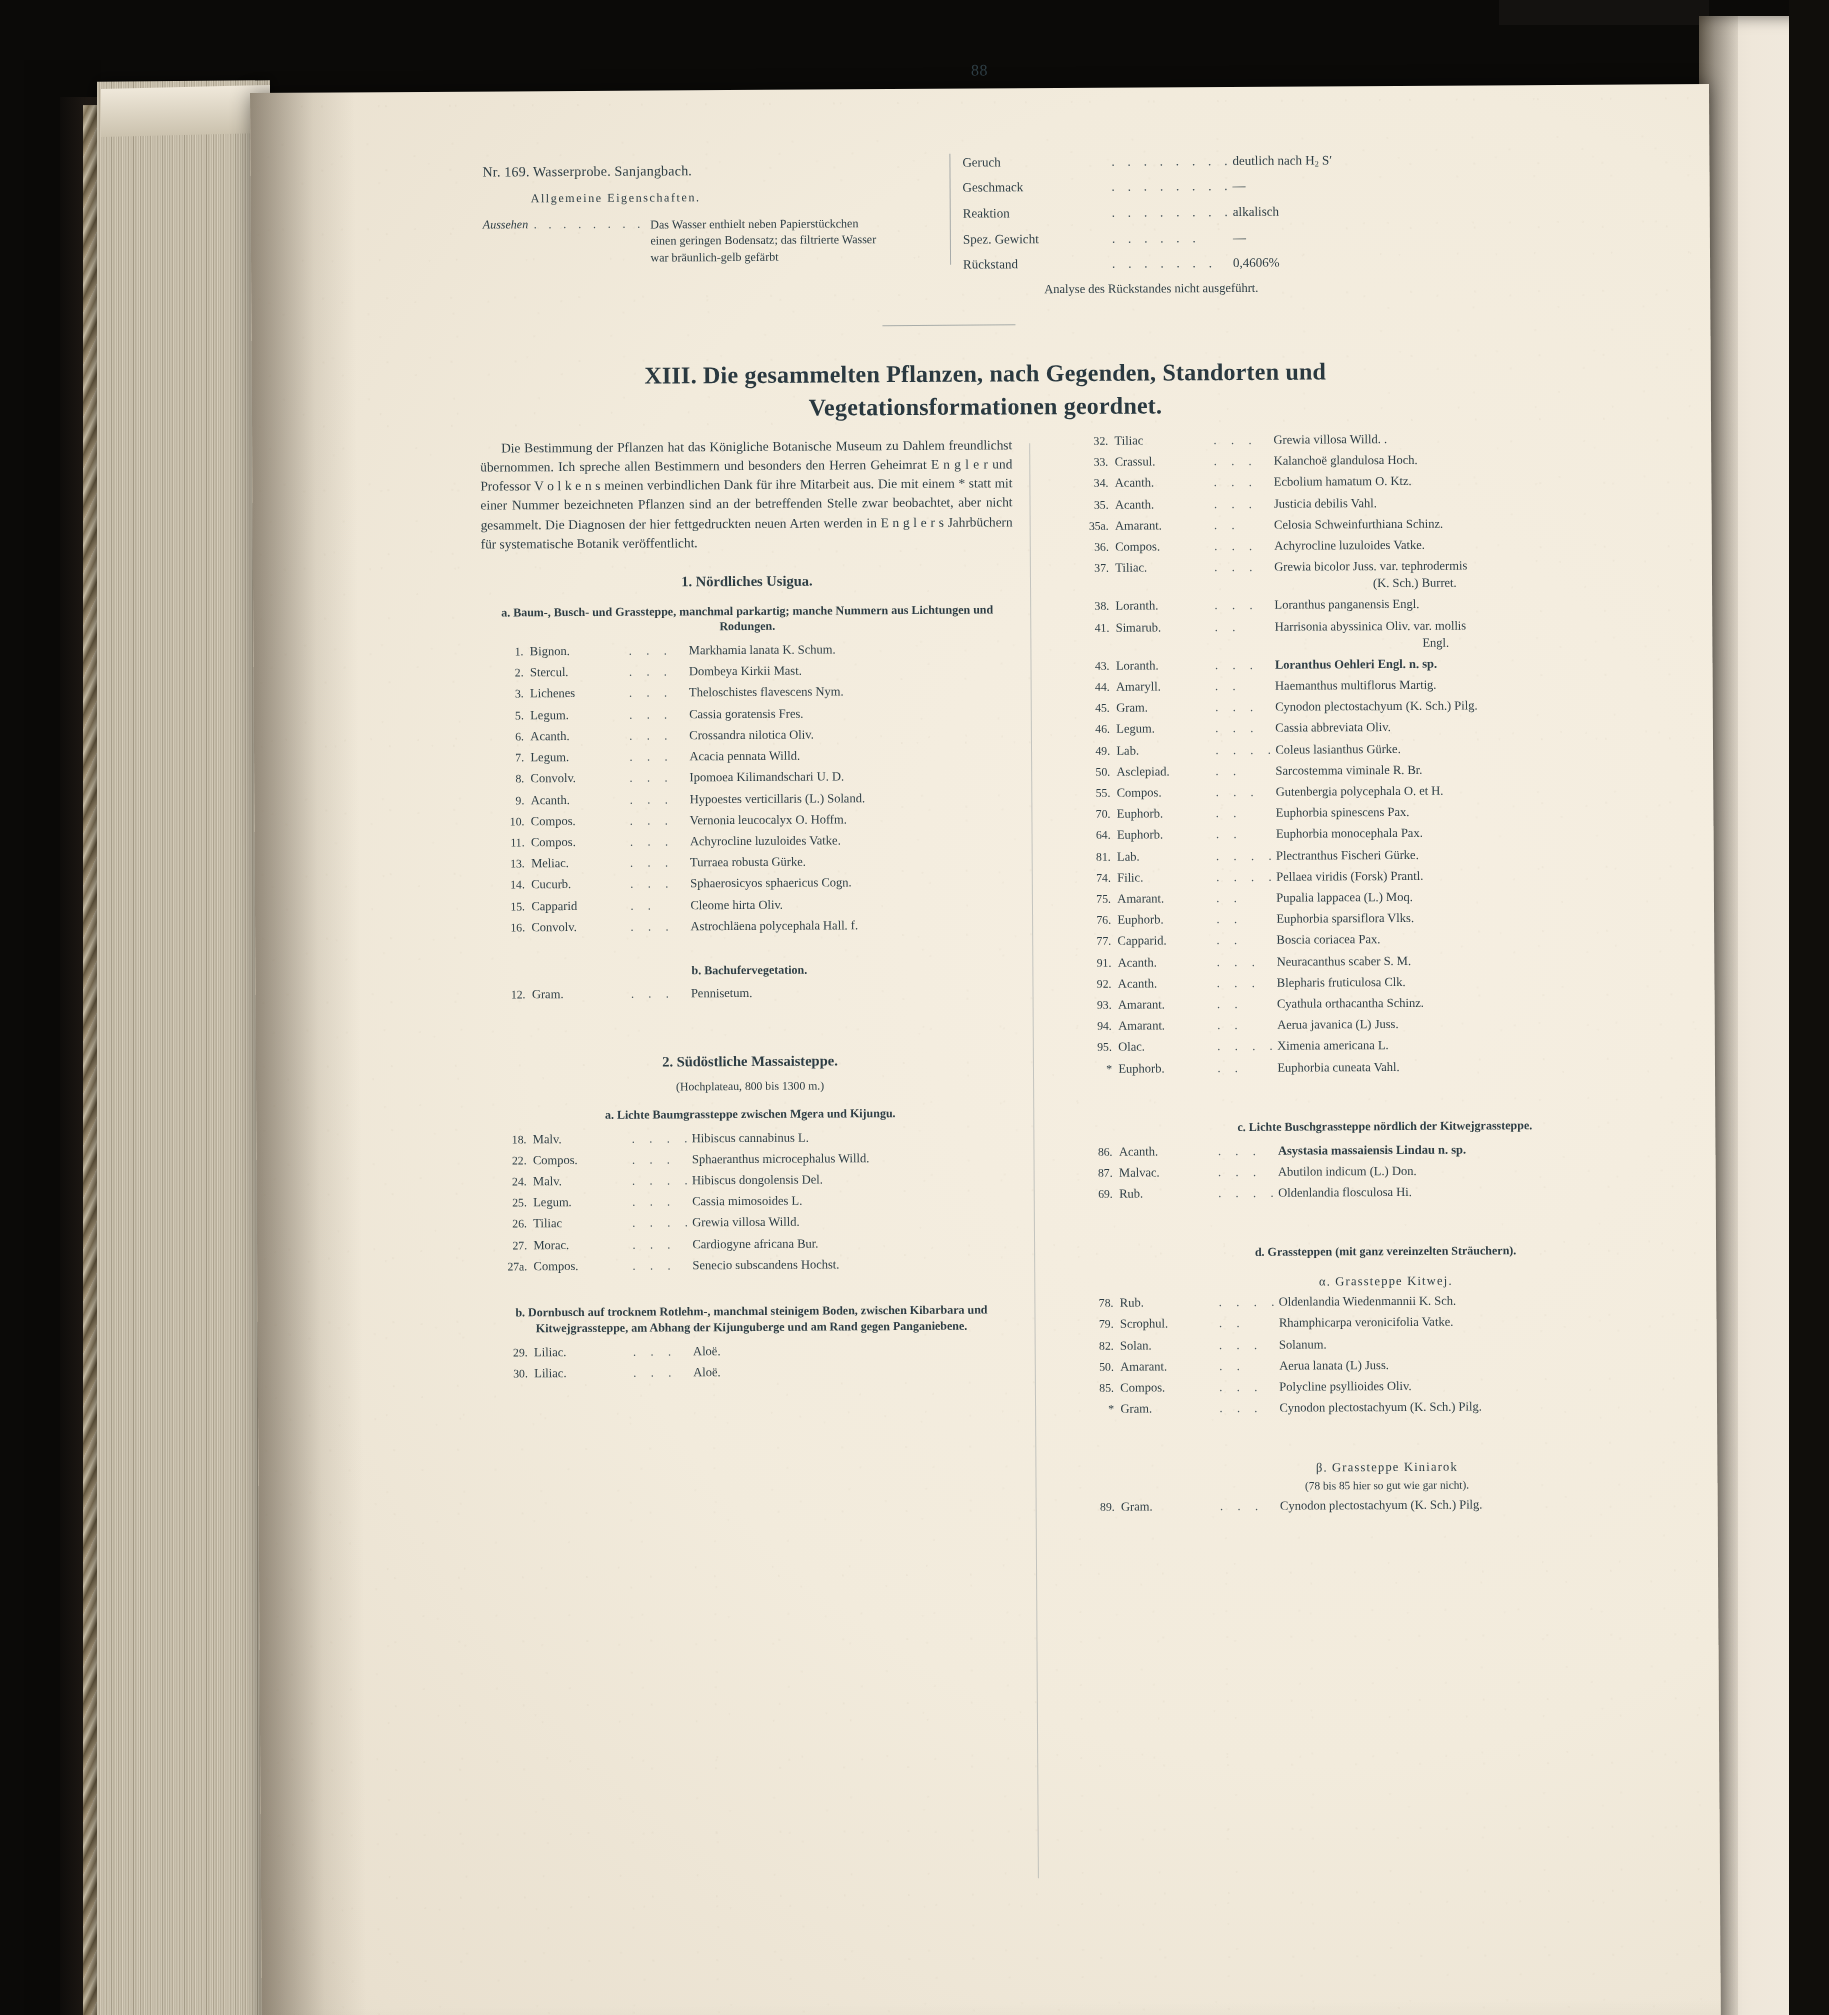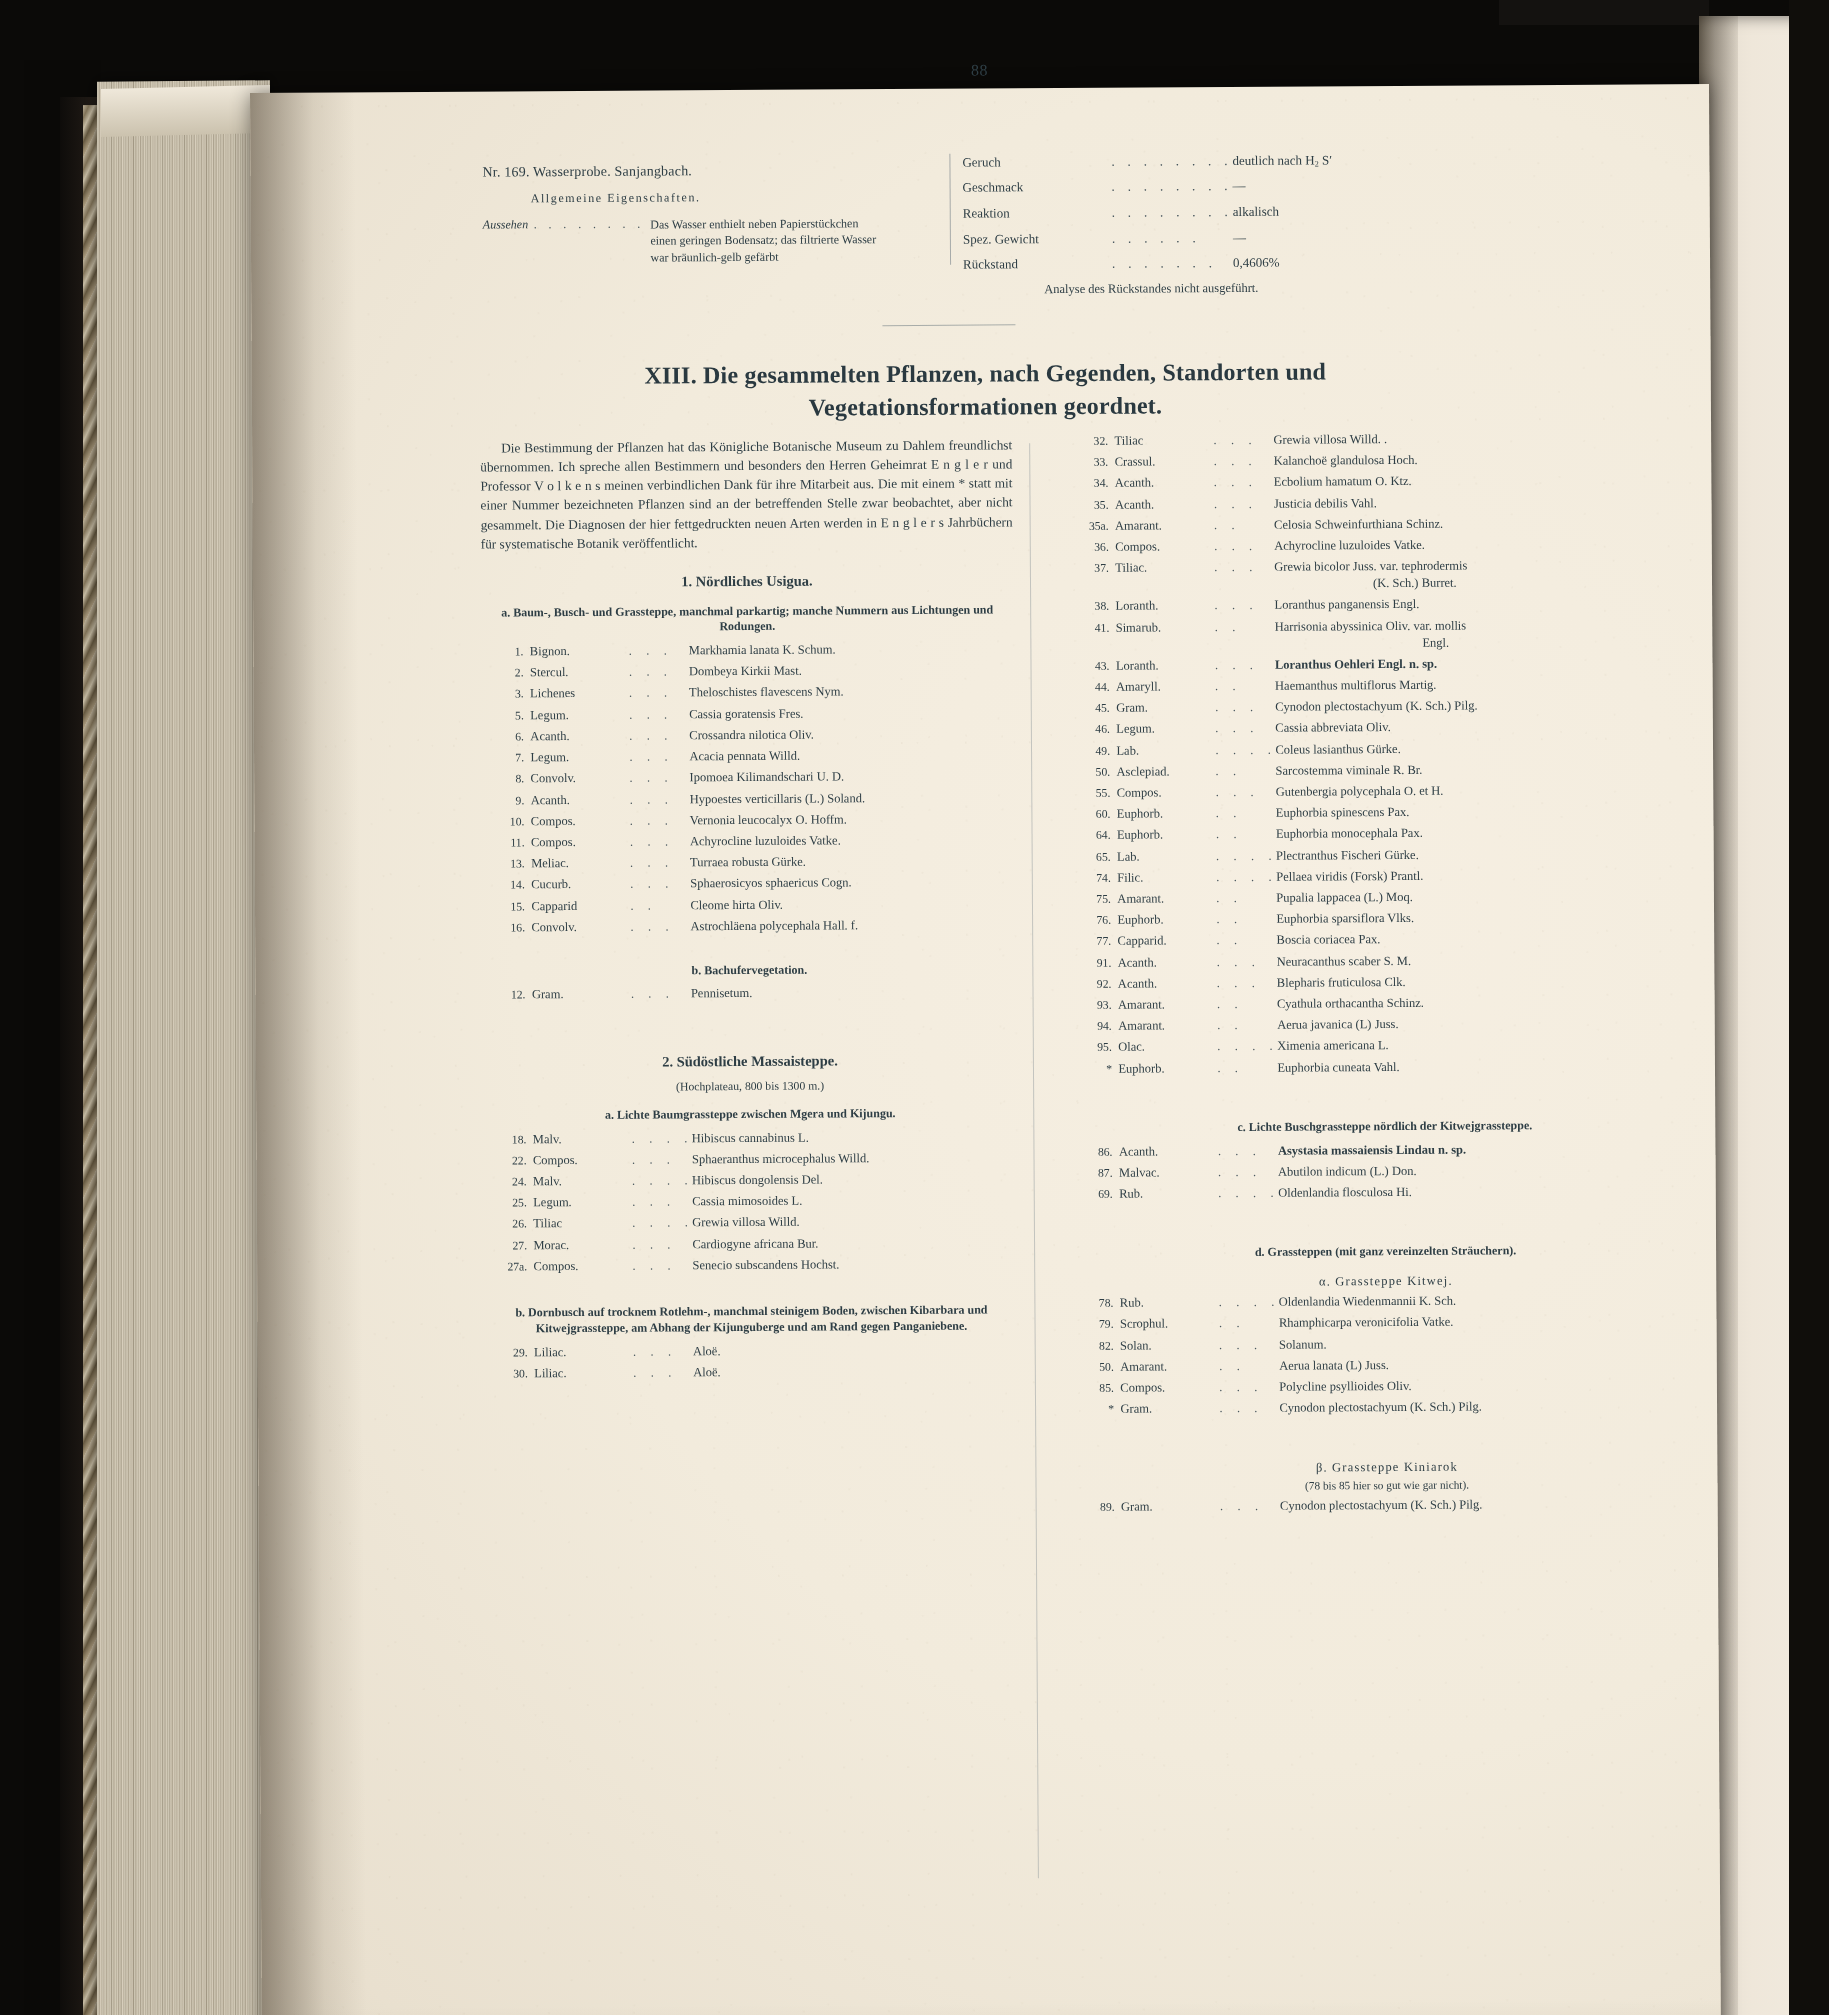--- a/index.html
+++ b/index.html
@@ -569,33 +569,33 @@
               <span class="pl-dots">. .</span>
               <span class="pl-name">Sarcostemma viminale R. Br.</span>
             </li>
             <li>
               <span class="pl-num">55.</span>
               <span class="pl-fam">Compos.</span>
               <span class="pl-dots">. . .</span>
               <span class="pl-name">Gutenbergia polycephala O. et H.</span>
             </li>
             <li>
-              <span class="pl-num">60.</span>
+              <span class="pl-num">70.</span>
               <span class="pl-fam">Euphorb.</span>
               <span class="pl-dots">. .</span>
               <span class="pl-name">Euphorbia spinescens Pax.</span>
             </li>
             <li>
               <span class="pl-num">64.</span>
               <span class="pl-fam">Euphorb.</span>
               <span class="pl-dots">. .</span>
               <span class="pl-name">Euphorbia monocephala Pax.</span>
             </li>
             <li>
-              <span class="pl-num">65.</span>
+              <span class="pl-num">81.</span>
               <span class="pl-fam">Lab.</span>
               <span class="pl-dots">. . . .</span>
               <span class="pl-name">Plectranthus Fischeri Gürke.</span>
             </li>
             <li>
               <span class="pl-num">74.</span>
               <span class="pl-fam">Filic.</span>
               <span class="pl-dots">. . . .</span>
               <span class="pl-name">Pellaea viridis (Forsk) Prantl.</span>
             </li>

